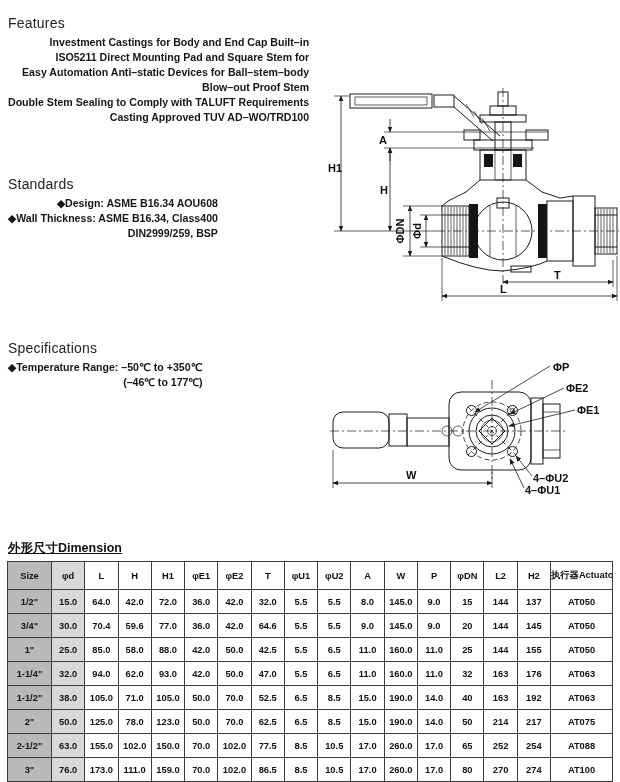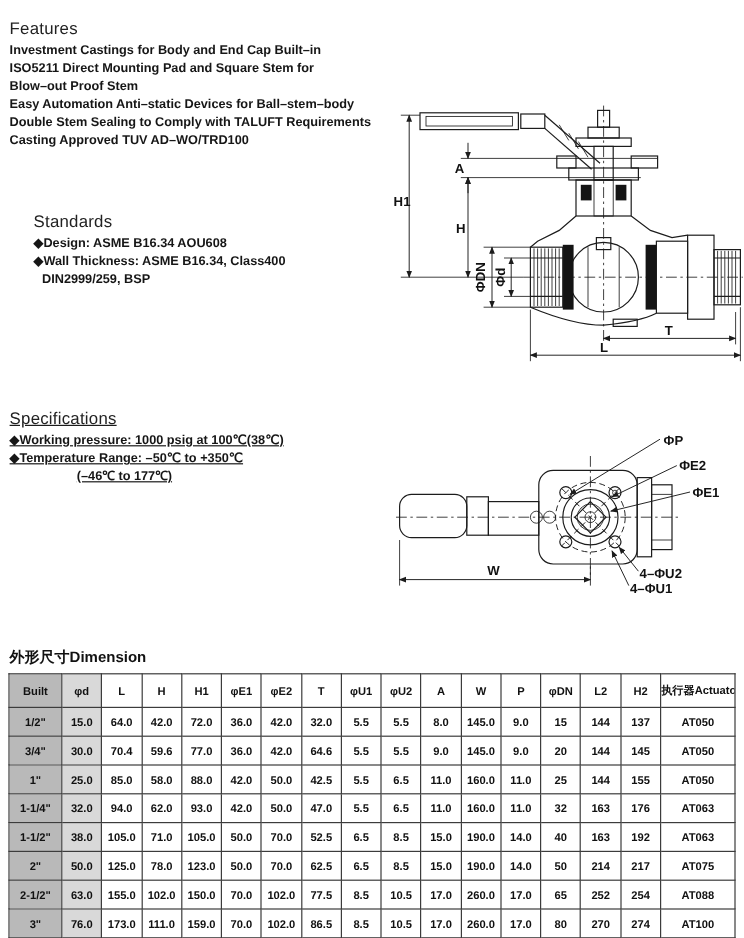--- a/index.html
+++ b/index.html
@@ -1,26 +1,26 @@
 <!DOCTYPE html>
 <html><head>
 <meta charset="utf-8">
 <style>
   html,body{margin:0;padding:0;background:#fff;}
   #page{position:relative;width:620px;height:782px;background:#ffffff;overflow:hidden;
         font-family:"Liberation Sans",sans-serif;color:#1b1b1b;}
   .section{position:absolute;}
   .shead{font:400 14px "Liberation Sans",sans-serif;color:#222;margin:0 0 4px 0;letter-spacing:.2px;}
-  .bline{font:700 10.6px "Liberation Sans",sans-serif;line-height:15px;white-space:nowrap;color:#161616;}
+  .bline{font:700 10.6px "Liberation Sans",sans-serif;line-height:15px;white-space:nowrap;color:#161616;text-align:right;}
   .bline.cont{padding-left:7px;}
   .bline.cont2{padding-left:56px;}
   #features{left:8px;top:4px;margin-top:11px;}
-  #standards{left:8px;top:176px;margin-left:20px;}
-  #specs{left:8px;top:340px;text-decoration:underline;}
-  #dim-title{position:absolute;left:8px;top:540px;font:700 12.5px "Liberation Sans",sans-serif;color:#111;}
+  #standards{left:8px;top:176px;}
+  #specs{left:8px;top:340px;}
+  #dim-title{position:absolute;left:8px;top:540px;font:700 12.5px "Liberation Sans",sans-serif;color:#111;text-decoration:underline;}
   #tbl-wrap{position:absolute;left:7px;top:561px;}
   table{border-collapse:collapse;table-layout:fixed;width:606px;}
   th,td{border:1px solid #3c3c3c;text-align:center;vertical-align:middle;padding:0;
         font:700 9.3px "Liberation Sans",sans-serif;color:#111;overflow:hidden;white-space:nowrap;}
   thead th{height:27px;background:#fff;}
   tbody td{height:23px;background:#fff;}
   .c0{background:#b9b9b9 !important;}
   .c1{background:#d9d9d9 !important;}
   svg{position:absolute;}
   svg text{font:700 11px "Liberation Sans",sans-serif;fill:#111;}
@@ -34,40 +34,39 @@
 </head>
 <body>
 
 <div id="page">
 
   <div id="features" class="section">
     <div class="shead">Features</div>
     <div>
         <div class="bline">Investment Castings for Body and End Cap Built–in</div>
         <div class="bline">ISO5211 Direct Mounting Pad and Square Stem for</div>
+        <div class="bline">Easy Automation Anti–static Devices for Ball–stem–body</div>
         <div class="bline">Blow–out Proof Stem</div>
-        <div class="bline">Easy Automation Anti–static Devices for Ball–stem–body</div>
         <div class="bline">Double Stem Sealing to Comply with TALUFT Requirements</div>
         <div class="bline">Casting Approved TUV AD–WO/TRD100</div>
       </div>
   </div>
 
   <div id="standards" class="section">
     <div class="shead">Standards</div>
     <div>
         <div class="bline">◆Design: ASME B16.34 AOU608</div>
         <div class="bline">◆Wall Thickness: ASME B16.34, Class400</div>
         <div class="bline cont">DIN2999/259, BSP</div>
       </div>
   </div>
 
   <div id="specs" class="section">
     <div class="shead">Specifications</div>
     <div>
-        <div class="bline">◆Working pressure: 1000 psig at 100℃(38℃)</div>
         <div class="bline">◆Temperature Range: –50℃ to +350℃</div>
         <div class="bline cont2">(–46℃ to 177℃)</div>
       </div>
   </div>
 
   <svg style="left:328px;top:84px;" width="292" height="220" viewBox="0 0 292 220">
     <defs>
       <marker id="arr1" viewBox="0 0 10 10" refX="9" refY="5" markerWidth="7.5" markerHeight="7.5" orient="auto-start-reverse">
         <path d="M0,1 L10,5 L0,9 z" fill="#1c1c1c"></path>
       </marker>
@@ -229,21 +228,21 @@
           <col>
           <col>
           <col>
           <col>
           <col>
           <col>
           <col style="width: 62px;">
         </colgroup>
       <thead>
           <tr>
-            <th class="c0">Built</th>
+            <th class="c0">Size</th>
             <th class="c1">φd</th>
             <th>L</th>
             <th>H</th>
             <th>H1</th>
             <th>φE1</th>
             <th>φE2</th>
             <th>T</th>
             <th>φU1</th>
             <th>φU2</th>
             <th>A</th>

